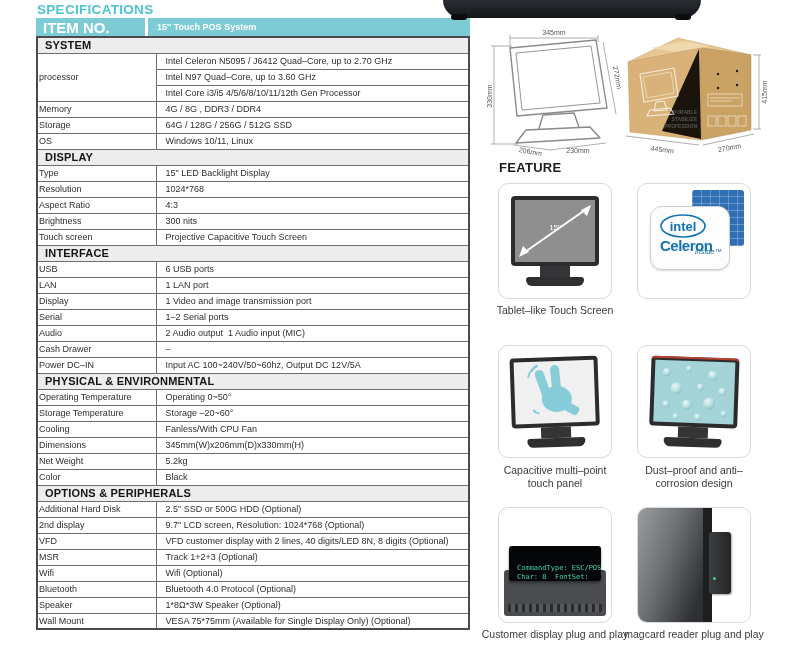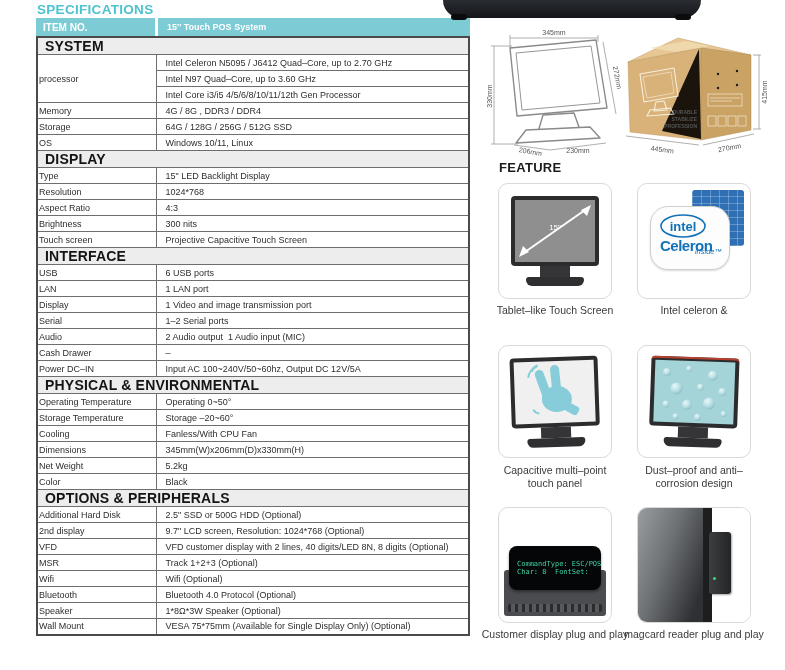--- a/index.html
+++ b/index.html
@@ -12,40 +12,40 @@
   
   .spec-title {
     position:absolute; left:37px; top:2px;
     font-size:13.5px; font-weight:bold; color:#4cc3cf; letter-spacing:.3px;
   }
 
   
   .table-wrap { position:absolute; left:36px; top:18px; width:434px; }
   .tbl-header { display:flex; height:18px; }
   .tbl-header .h1 {
-    width:119px; background:#7dccd5; color:#fff; font-weight:bold;
-    font-size:10px; display:flex; align-items:center; padding-left:7px;
+    width:109px; background:#7dccd5; color:#fff; font-weight:bold;
+    font-size:15px; display:flex; align-items:center; padding-left:7px;
   }
   .tbl-header .gap { width:3px; background:#fff; }
   .tbl-header .h2 {
     flex:1; background:#7dccd5; color:#fff; font-weight:bold;
     font-size:9px; display:flex; align-items:center; padding-left:9px;
   }
   table.spec {
     width:434px; border-collapse:collapse; table-layout:fixed;
     border:2px solid #4a4a4a;
   }
   table.spec td {
     border:1px solid #6e6e6e; height:16px; font-size:9px; color:#2e2e2e;
     vertical-align:middle; white-space:pre; overflow:hidden;
   }
   table.spec td.lbl { padding-left:1px; }
   table.spec td.val { padding-left:9px; }
   table.spec tr.section-row td {
-    background:#ededed; font-weight:bold; font-size:14px; color:#141414;
+    background:#ededed; font-weight:bold; font-size:11px; color:#141414;
     padding-left:7px; letter-spacing:.2px;
   }
 
   
   .photo-strip {
     position:absolute; left:443px; top:-18px; width:258px; height:36px;
     background:linear-gradient(180deg,#43474e 0%, #2b2e34 45%, #14161a 100%);
     border-radius:8px 8px 18px 18px;
   }
   .photo-strip .foot {
@@ -89,21 +89,21 @@
   .circuit {
     position:absolute; right:6px; top:6px; width:52px; height:56px;
     background:
       repeating-linear-gradient(0deg, rgba(255,255,255,.25) 0 1px, transparent 1px 7px),
       repeating-linear-gradient(90deg, rgba(255,255,255,.25) 0 1px, transparent 1px 9px),
       #2f6fb4;
     border-radius:3px;
   }
   .intel-logo {
     position:absolute; left:12px; top:22px; width:80px; height:64px;
-    background:#fdfdfd; border:1px solid #cfcfcf; border-radius:18px;
+    background:#fdfdfd; border:1px solid #cfcfcf; border-radius:12px;
     box-shadow:0 1px 2px rgba(0,0,0,.15);
   }
   .intel-oval { position:absolute; left:8px; top:6px; }
   .celeron-word {
     position:absolute; left:9px; top:30px; font-size:15px; font-weight:bold;
     color:#1072b8; letter-spacing:-.5px;
   }
   .inside-word {
     position:absolute; right:7px; bottom:13px; font-size:7.5px; font-style:italic;
     color:#1072b8;
@@ -116,23 +116,23 @@
   .vfd-base {
     position:absolute; left:5px; right:5px; bottom:6px; height:46px;
     background:#4a4c4f; border-radius:3px;
   }
   .vfd-slots {
     position:absolute; left:4px; right:4px; bottom:4px; height:8px;
     background:repeating-linear-gradient(90deg,#2a2b2d 0 3px,#56585b 3px 7px);
     border-radius:2px;
   }
   .vfd-screen {
-    position:absolute; left:10px; right:10px; top:38px; height:44px;
-    background:#050607; border-radius:8px; z-index:2;
-    display:flex; flex-direction:column; justify-content:center; padding-left:8px;
+    position:absolute; left:10px; right:10px; top:38px; height:35px;
+    background:#050607; border-radius:3px; z-index:2;
+    display:flex; flex-direction:column; justify-content:flex-end; padding-left:8px;
     box-shadow:0 2px 3px rgba(0,0,0,.4);
   }
   .vfd-line {
     font-family:"DejaVu Sans Mono", monospace; font-size:7px; line-height:8.5px;
     color:#3fd3ab; letter-spacing:0; white-space:pre;
   }
 
   
   .mag-wrap { position:relative; width:100%; height:100%; background:#fff; }
   .mag-monitor {
@@ -507,21 +507,20 @@
       <div class="mag-reader">
         <div class="mag-led"></div>
       </div>
     </div>
   </div>
 
   <div class="caption" style="left:465px; top:304px;">
     <span>Tablet–like Touch Screen</span>
   </div>
   <div class="caption" style="left:604px; top:304px;">
-    <div>Intel celeron &amp;</div>
   </div>
   <div class="caption" style="left:465px; top:464px;">
     <div>Capacitive multi–point</div>
       <div>touch panel</div>
   </div>
   <div class="caption" style="left:604px; top:464px;">
     <div>Dust–proof and anti–</div>
       <div>corrosion design</div>
   </div>
   <div class="caption" style="left:465px; top:628px;">

